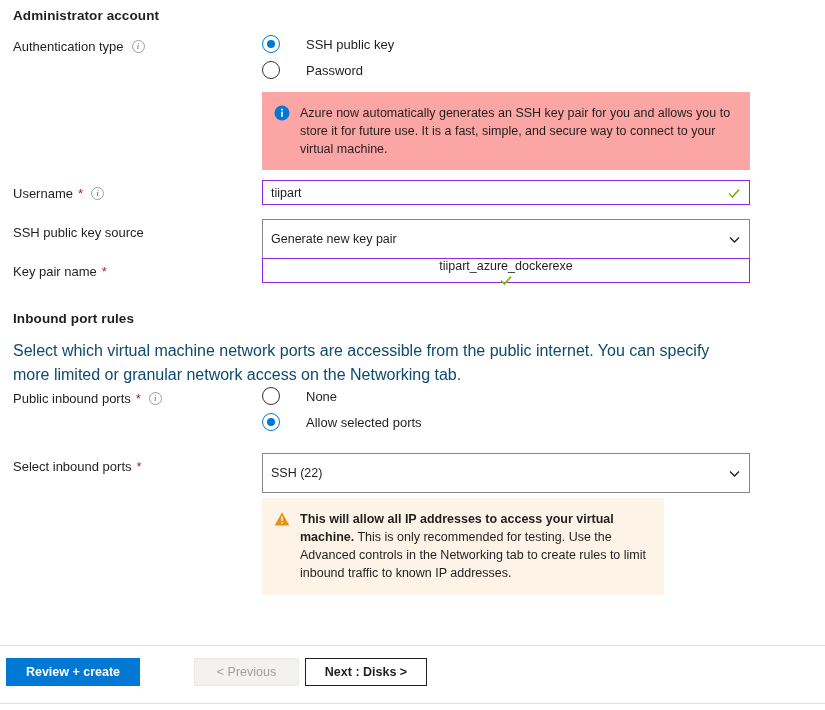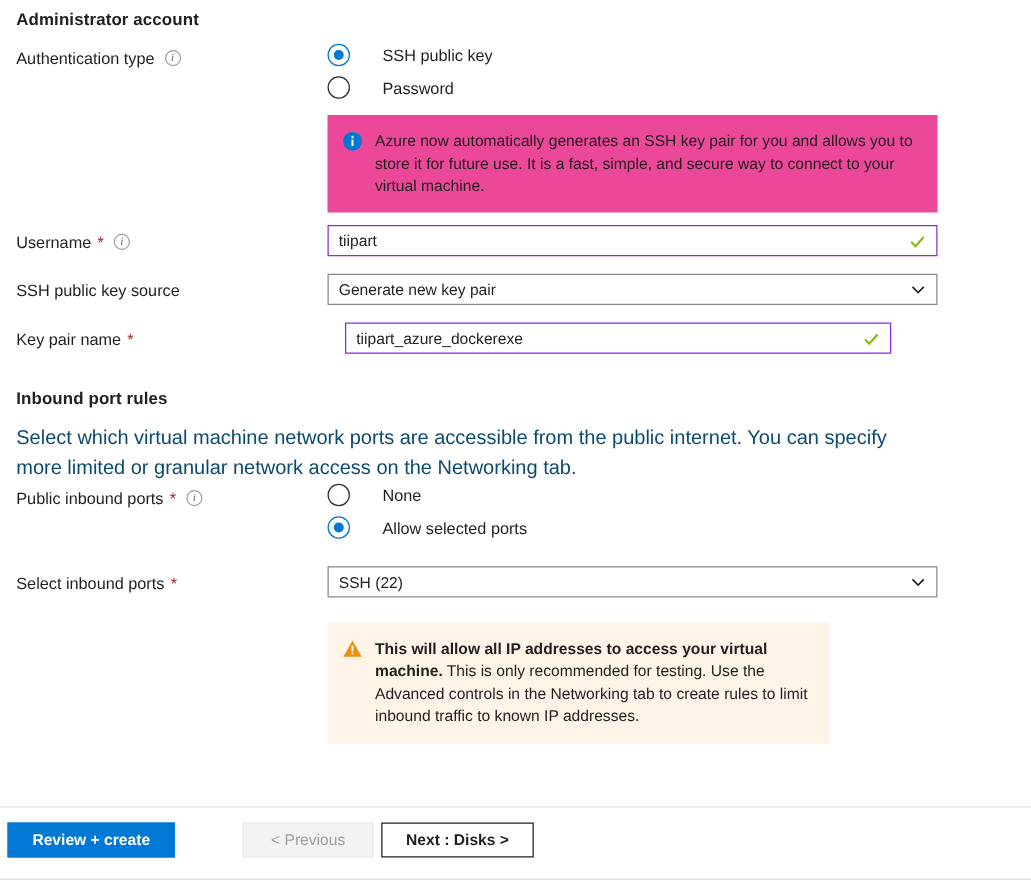--- a/index.html
+++ b/index.html
@@ -91,42 +91,42 @@
     padding: 0 8px;
     font-size: 12.5px;
     color: #201f1e;
   }
   .text-input .val { flex: 1; }
   .check-ok {
     width: 14px; height: 14px; flex: none;
   }
   .select-input {
     position: absolute;
-    height: 25px;
+    height: 40px;
     border: 1px solid #8a8886;
     background: #fff;
     display: flex;
     align-items: center;
     padding: 0 8px;
     font-size: 12.5px;
     color: #201f1e;
   }
   .select-input .val { flex: 1; }
   .chev { width: 13px; height: 13px; flex: none; }
 
   
   .banner {
     position: absolute;
     display: flex;
     gap: 10px;
     padding: 12px 14px 12px 12px;
     font-size: 12.5px;
     line-height: 1.45;
   }
-  .banner.info { background: #ec4899; color: #201f1e; }
+  .banner.info { background: #fca5a5; color: #201f1e; }
   .banner.warn { background: #fdf3e7; color: #201f1e; }
   .banner .btxt { flex: 1; }
   .banner .btxt b { font-weight: bold; }
 
   .icon-info-filled { width: 16px; height: 16px; flex: none; margin-top: 1px; }
   .icon-warn { width: 16px; height: 16px; flex: none; margin-top: 1px; }
 
   .desc-text {
     position: absolute;
     font-size: 16px;
@@ -227,21 +227,21 @@
         <polyline points="2,4.5 6.5,9 11,4.5" fill="none" stroke="#201f1e" stroke-width="1.3"></polyline>
       </svg>
     </span>
   </div>
 
   <div class="field-label" style="left:13px; top:264px;">
     <span>Key pair name</span>
     <span class="req-star">*</span>
   </div>
 
-  <div class="text-input" style="left:276px; top:258px; width:437px;">
+  <div class="text-input" style="left:262px; top:258px; width:488px;flex-direction:column;">
     <span class="val">tiipart_azure_dockerexe</span>
     <span class="check-ok">
       <svg viewBox="0 0 14 14" width="14" height="14">
         <polyline points="2,7.5 5.4,11 12,3.6" fill="none" stroke="#7fba00" stroke-width="1.6"></polyline>
       </svg>
     </span>
   </div>
 
   <div class="section-heading" style="left:13px; top:311px;">Inbound port rules</div>
 

